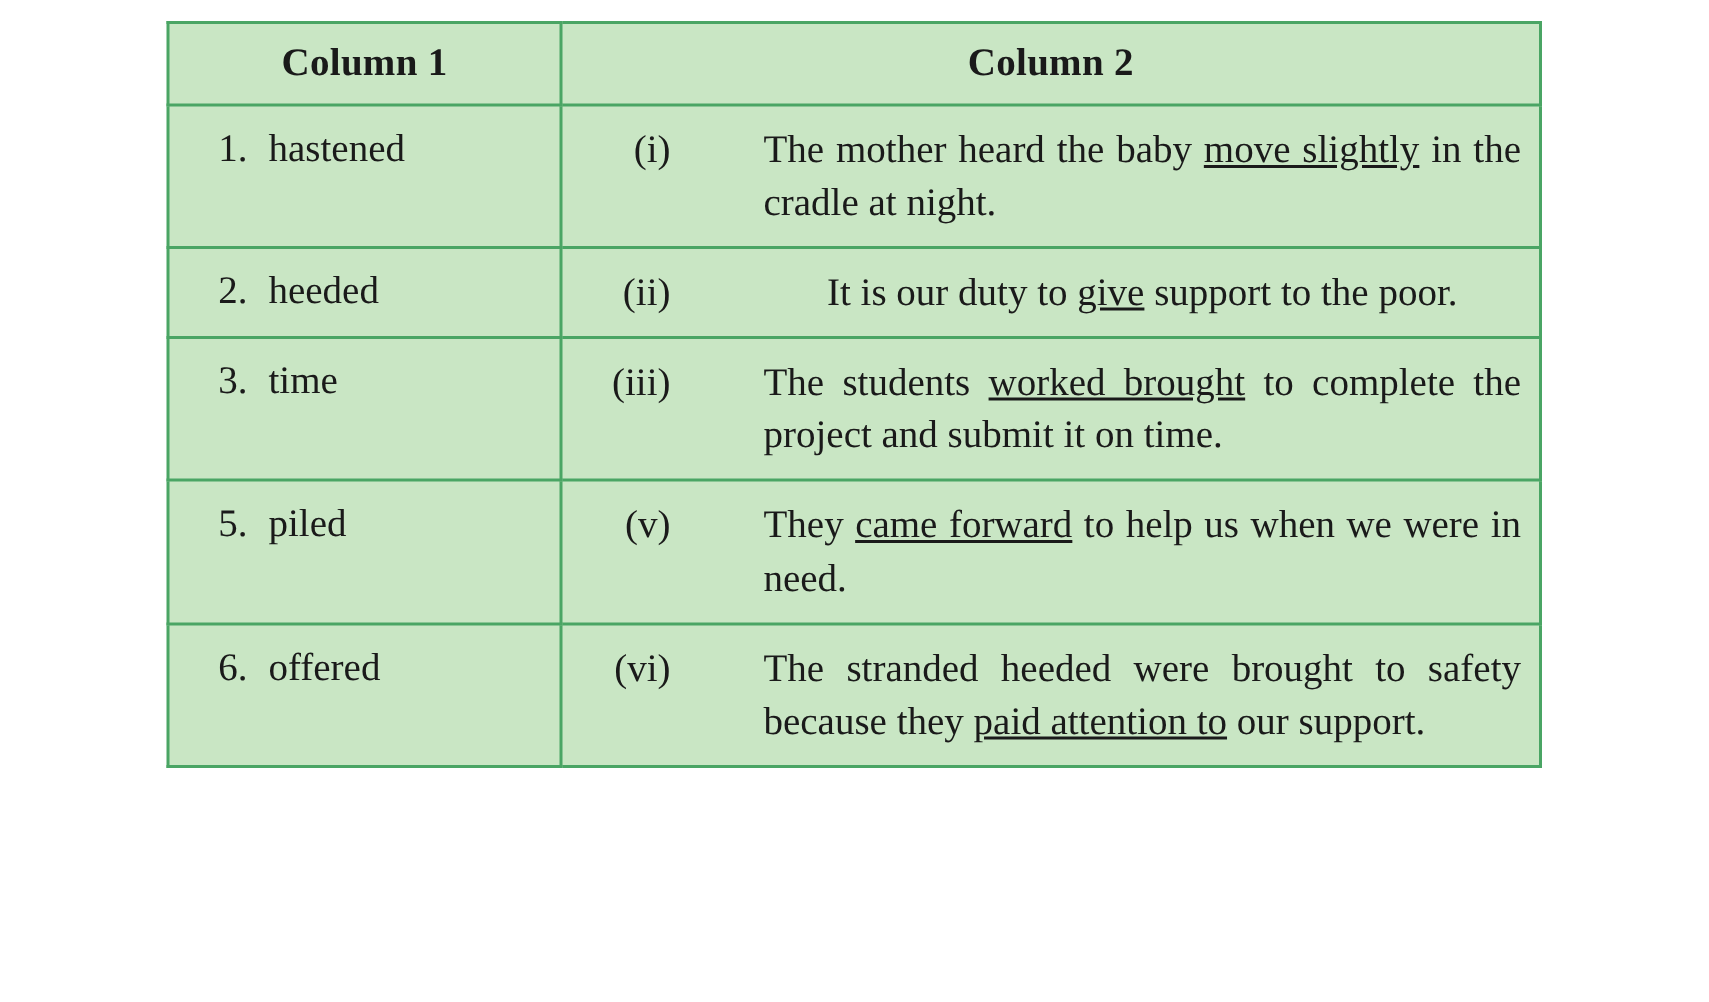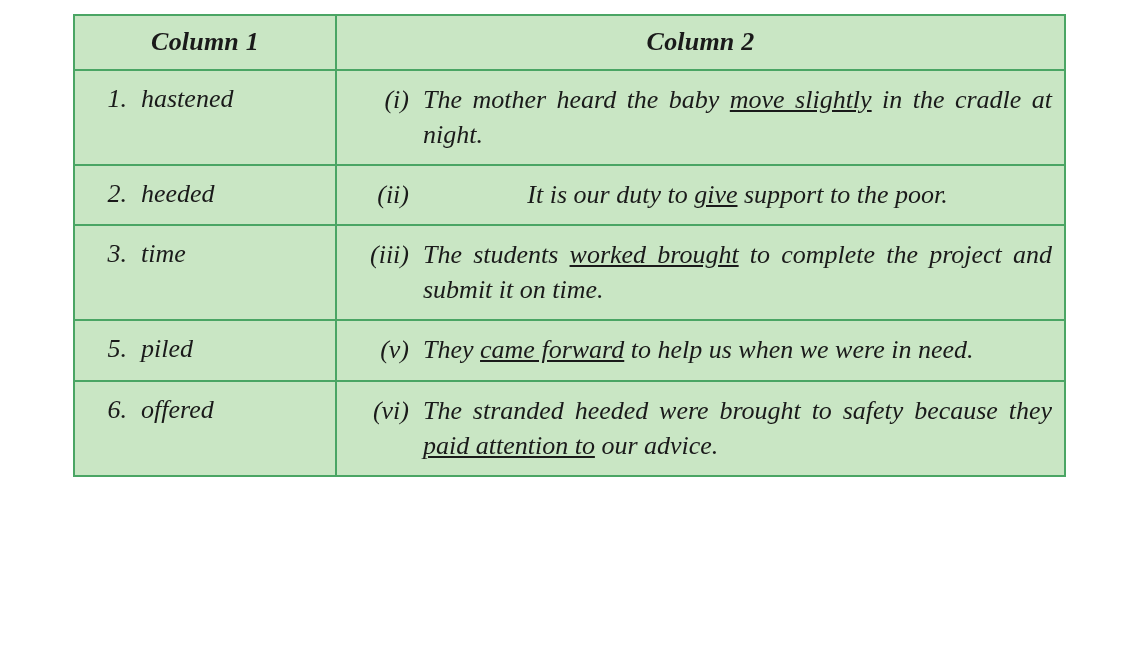--- a/index.html
+++ b/index.html
@@ -8,23 +8,22 @@
     background: #ffffff;
   }
   body {
     width: 1139px;
     height: 668px;
     font-family: "Liberation Serif", serif;
     color: #1a1a1a;
     overflow: hidden;
   }
   .table-wrap {
-    width: 993px;
+    width: 917px;
     margin: 14px auto 0 auto;
-    font-style: italic;
   }
   table.match-table {
     width: 100%;
     border-collapse: collapse;
     table-layout: fixed;
     border: 2px solid #4aa564;
   }
   table.match-table th,
   table.match-table td {
     border: 2px solid #4aa564;
@@ -67,20 +66,21 @@
     flex: 0 0 62px;
     text-align: right;
     padding-right: 14px;
     white-space: nowrap;
   }
   .rtext {
     flex: 1 1 auto;
     text-align: justify;
     text-justify: inter-word;
     hyphens: none;
+    margin-left: 48px;
   }
   .rtext.nojust { text-align: center; }
   u.uline {
     text-decoration: underline;
     text-underline-offset: 2px;
   }
 </style>
 </head>
 <body>
 
@@ -147,20 +147,20 @@
         </td>
       </tr>
 
       <tr>
         <td class="col1">
           <span class="num">6.</span><span>offered</span>
         </td>
         <td class="col2">
           <div class="row-flex">
             <span class="rnum">(vi)</span>
-            <span class="rtext"><span>The stranded heeded were brought to safety because they </span><u class="uline">paid attention to</u><span> our advice.</span></span>
+            <span class="rtext"><span>The stranded heeded were brought to safety because they </span><u class="uline">paid attention to</u><span> our support.</span></span>
           </div>
         </td>
       </tr>
 
     </tbody>
   </table>
 </div>
 
 </body></html>

